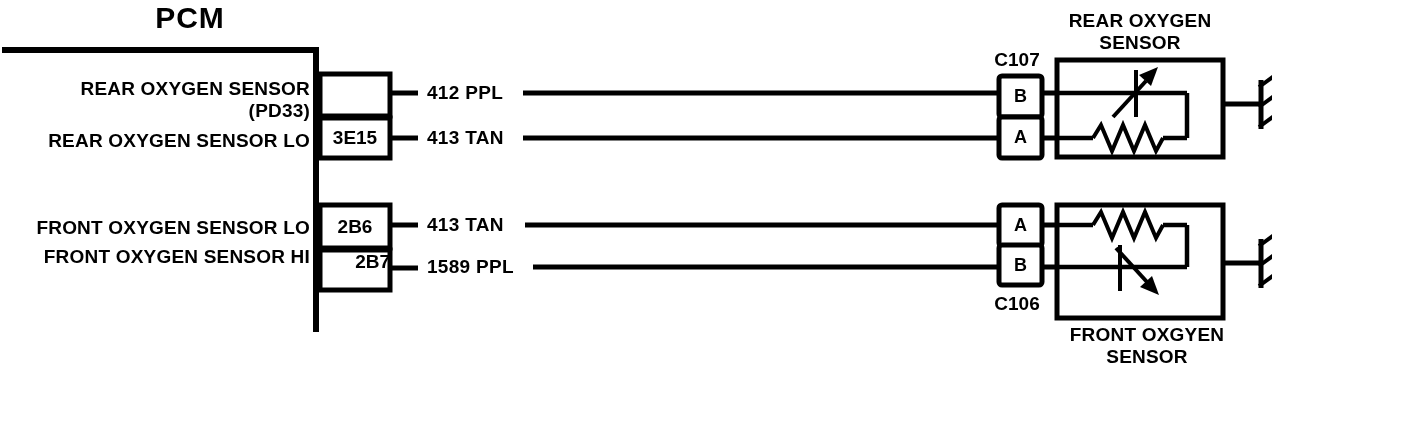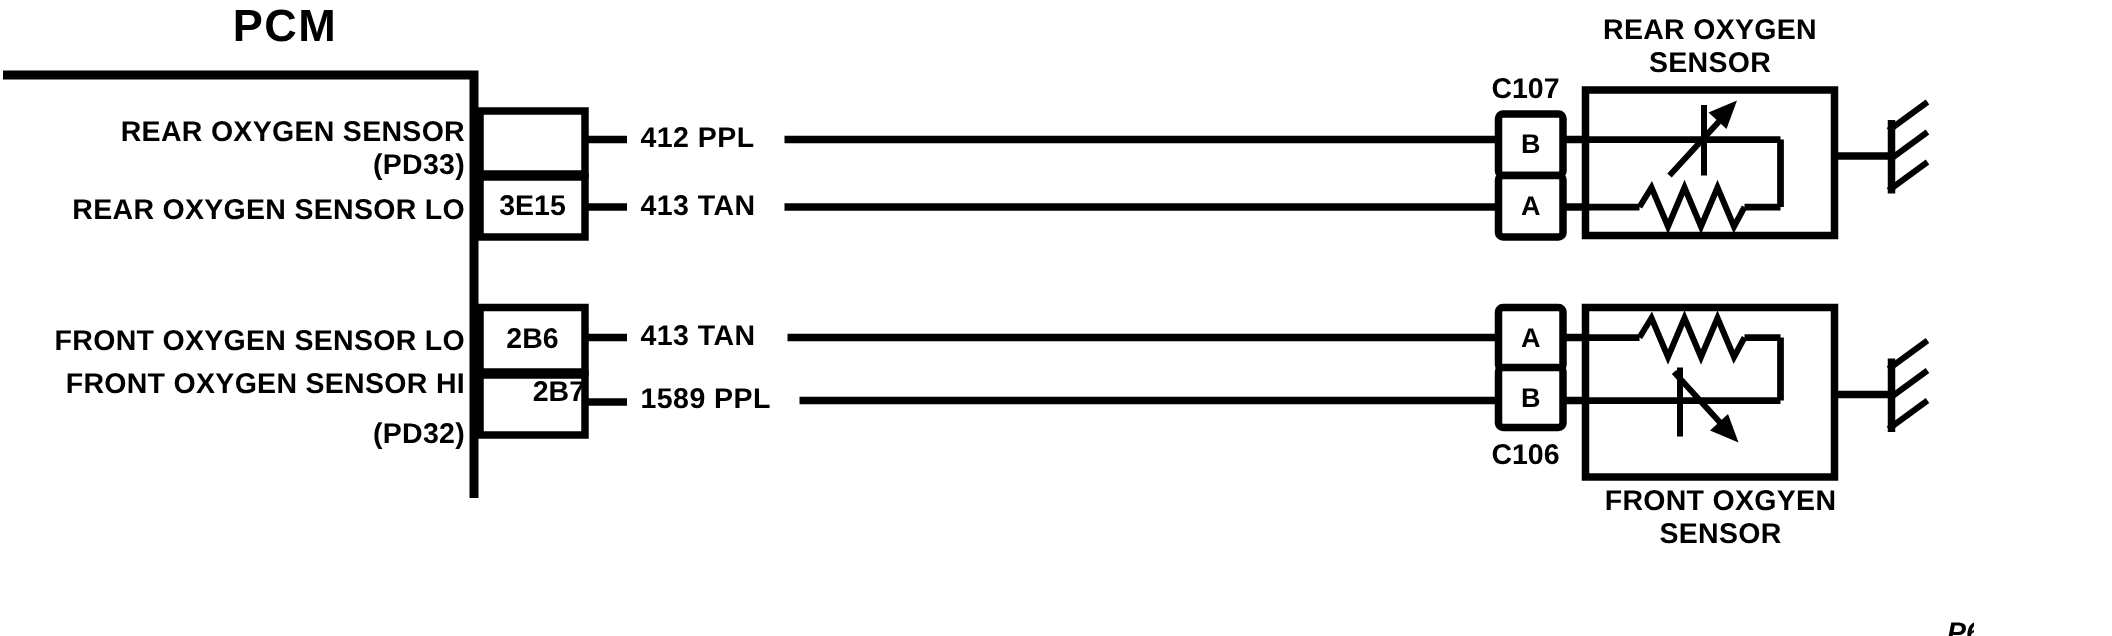--- a/index.html
+++ b/index.html
@@ -3,21 +3,20 @@
 <meta charset="utf-8">
 <style>
   html,body { margin:0; padding:0; background:#fff; }
   .canvas {
     position:relative;
     width:1272px; height:424px;
     background:#ffffff;
     color:#000;
     font-family:"Liberation Sans", sans-serif;
     overflow:hidden;
-    padding-left:44px;
   }
   .canvas svg { position:absolute; left:0; top:0; }
   .txt { position:absolute; font-weight:bold; white-space:nowrap; z-index:2; }
   .pcm-title { left:120px; top:1px; width:140px; text-align:center; font-size:30px; letter-spacing:1px; }
   .sig { left:0; width:310px; text-align:right; font-size:19px; letter-spacing:0.2px; }
   .pinlbl { left:320px; width:70px; text-align:center; font-size:19px; }
   .wirelbl { font-size:19px; letter-spacing:0.3px; }
   .connlbl { left:978px; width:78px; text-align:center; font-size:19px; }
   .pinletter { left:999px; width:43px; text-align:center; font-size:18px; }
   .sensor-title { text-align:center; font-size:19px; line-height:22px; letter-spacing:0.2px; }
@@ -107,21 +106,20 @@
     </g>
   </svg>
 
   <div class="txt pcm-title">PCM</div>
 
   <div class="txt sig" style="top:78px;">REAR OXYGEN SENSOR</div>
   <div class="txt sig" style="top:100px;">(PD33)</div>
   <div class="txt sig" style="top:130px;">REAR OXYGEN SENSOR LO</div>
   <div class="txt sig" style="top:217px;">FRONT OXYGEN SENSOR LO</div>
   <div class="txt sig" style="top:246px;">FRONT OXYGEN SENSOR HI</div>
-  <div class="txt sig" style="top:279px;">(PD32)</div>
 
   <div class="txt pinlbl" style="top:118px; line-height:40px;">3E15</div>
   <div class="txt pinlbl" style="top:205px; line-height:43px;">2B6</div>
   <div class="txt pinlbl" style="top:242px; line-height:40px;text-align:right;">2B7</div>
 
   <div class="txt wirelbl" style="left:427px; top:82px;">412 PPL</div>
   <div class="txt wirelbl" style="left:427px; top:127px;">413 TAN</div>
   <div class="txt wirelbl" style="left:427px; top:214px;">413 TAN</div>
   <div class="txt wirelbl" style="left:427px; top:256px;">1589 PPL</div>
 

